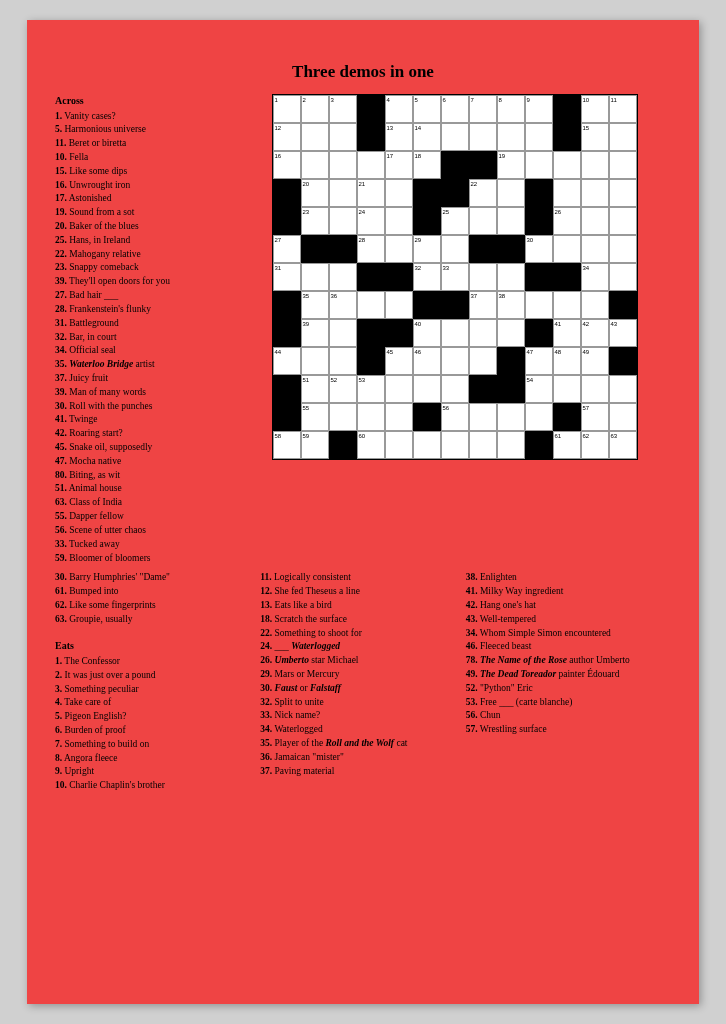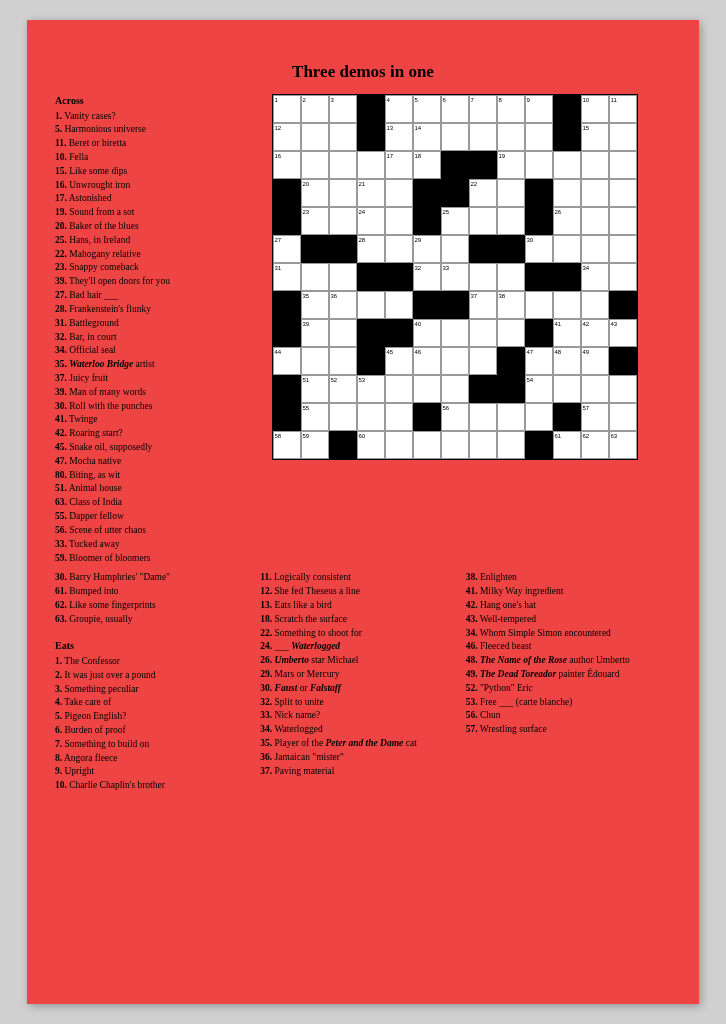--- a/index.html
+++ b/index.html
@@ -474,33 +474,33 @@
       <div class="clue-item"><span class="clue-num">13.</span> Eats like a bird</div>
       <div class="clue-item"><span class="clue-num">18.</span> Scratch the surface</div>
       <div class="clue-item"><span class="clue-num">22.</span> Something to shoot for</div>
       <div class="clue-item"><span class="clue-num">24.</span> ___ <em>Waterlogged</em></div>
       <div class="clue-item"><span class="clue-num">26.</span> <em>Umberto</em> star Michael</div>
       <div class="clue-item"><span class="clue-num">29.</span> Mars or Mercury</div>
       <div class="clue-item"><span class="clue-num">30.</span> <em>Faust</em> or <em>Falstaff</em></div>
       <div class="clue-item"><span class="clue-num">32.</span> Split to unite</div>
       <div class="clue-item"><span class="clue-num">33.</span> Nick name?</div>
       <div class="clue-item"><span class="clue-num">34.</span> Waterlogged</div>
-      <div class="clue-item"><span class="clue-num">35.</span> Player of the <em>Peter and the Dame</em> cat</div>
+      <div class="clue-item"><span class="clue-num">35.</span> Player of the <em>Roll and the Wolf</em> cat</div>
       <div class="clue-item"><span class="clue-num">36.</span> Jamaican "mister"</div>
       <div class="clue-item"><span class="clue-num">37.</span> Paving material</div>
     </div>
 
     <div class="clue-col">
       <div class="clue-item"><span class="clue-num">38.</span> Enlighten</div>
       <div class="clue-item"><span class="clue-num">41.</span> Milky Way ingredient</div>
       <div class="clue-item"><span class="clue-num">42.</span> Hang one's hat</div>
       <div class="clue-item"><span class="clue-num">43.</span> Well-tempered</div>
       <div class="clue-item"><span class="clue-num">34.</span> Whom Simple Simon encountered</div>
       <div class="clue-item"><span class="clue-num">46.</span> Fleeced beast</div>
-      <div class="clue-item"><span class="clue-num">48.</span> <em>The Name of the Rose</em> author Umberto</div>
+      <div class="clue-item"><span class="clue-num">78.</span> <em>The Name of the Rose</em> author Umberto</div>
       <div class="clue-item"><span class="clue-num">49.</span> <em>The Dead Toreador</em> painter Édouard</div>
       <div class="clue-item"><span class="clue-num">52.</span> "Python" Eric</div>
       <div class="clue-item"><span class="clue-num">53.</span> Free ___ (carte blanche)</div>
       <div class="clue-item"><span class="clue-num">56.</span> Chun</div>
       <div class="clue-item"><span class="clue-num">57.</span> Wrestling surface</div>
     </div>
   </div>
 </div>
 
 </body></html>

